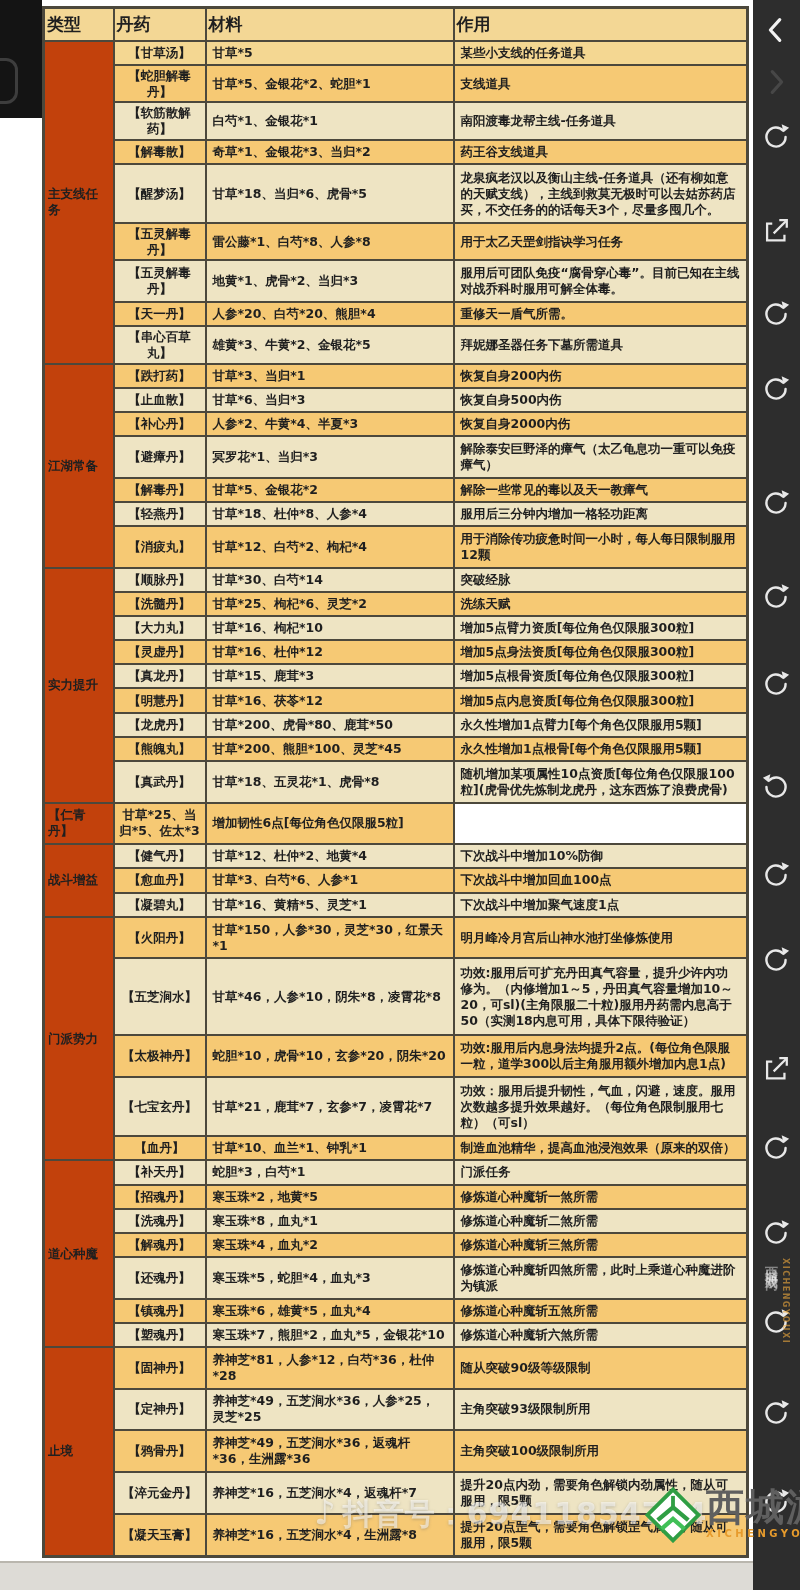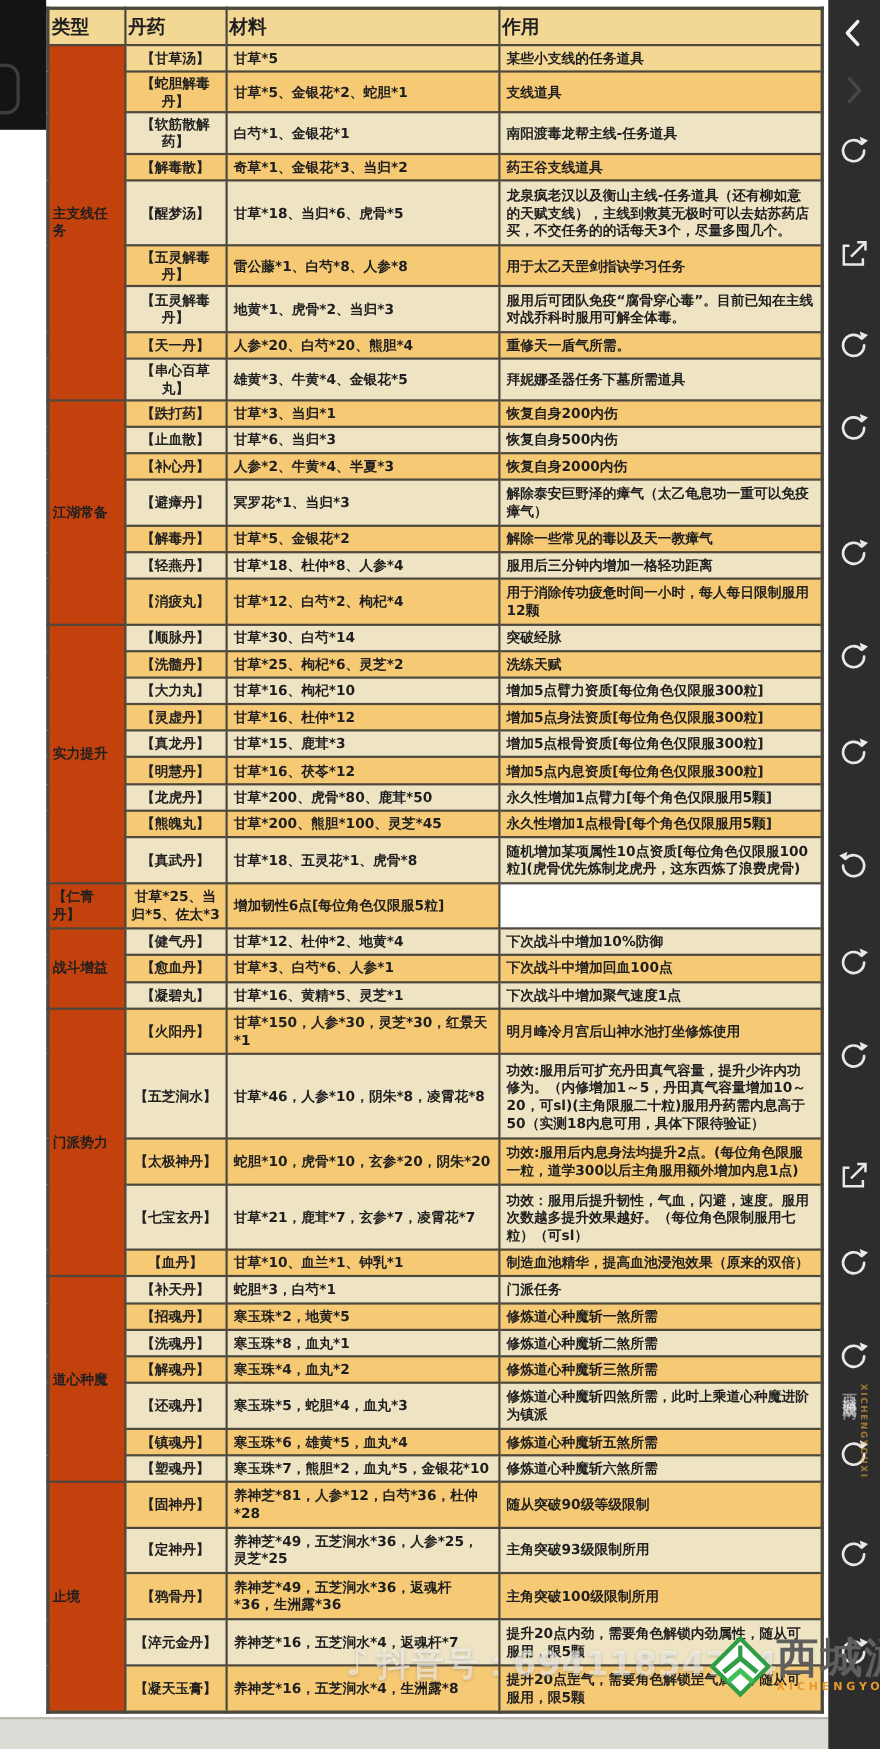--- a/index.html
+++ b/index.html
@@ -111,21 +111,21 @@
             <td class="materials t-cream">地黄*1、虎骨*2、当归*3</td>
             <td class="effect t-cream">服用后可团队免疫“腐骨穿心毒”。目前已知在主线对战乔科时服用可解全体毒。</td>
           </tr>
           <tr>
             <td class="pill t-orange">【天一丹】</td>
             <td class="materials t-orange">人参*20、白芍*20、熊胆*4</td>
             <td class="effect t-orange">重修天一盾气所需。</td>
           </tr>
           <tr>
             <td class="pill t-cream">【串心百草丸】</td>
-            <td class="materials t-cream">雄黄*3、牛黄*4、金银花*5</td>
+            <td class="materials t-cream">雄黄*3、牛黄*2、金银花*5</td>
             <td class="effect t-cream">拜妮娜圣器任务下墓所需道具</td>
           </tr>
           <tr>
             <td rowspan="7" class="type ">江湖常备</td>
             <td class="pill t-orange">【跌打药】</td>
             <td class="materials t-orange">甘草*3、当归*1</td>
             <td class="effect t-orange">恢复自身200内伤</td>
           </tr>
           <tr>
             <td class="pill t-cream">【止血散】</td>

